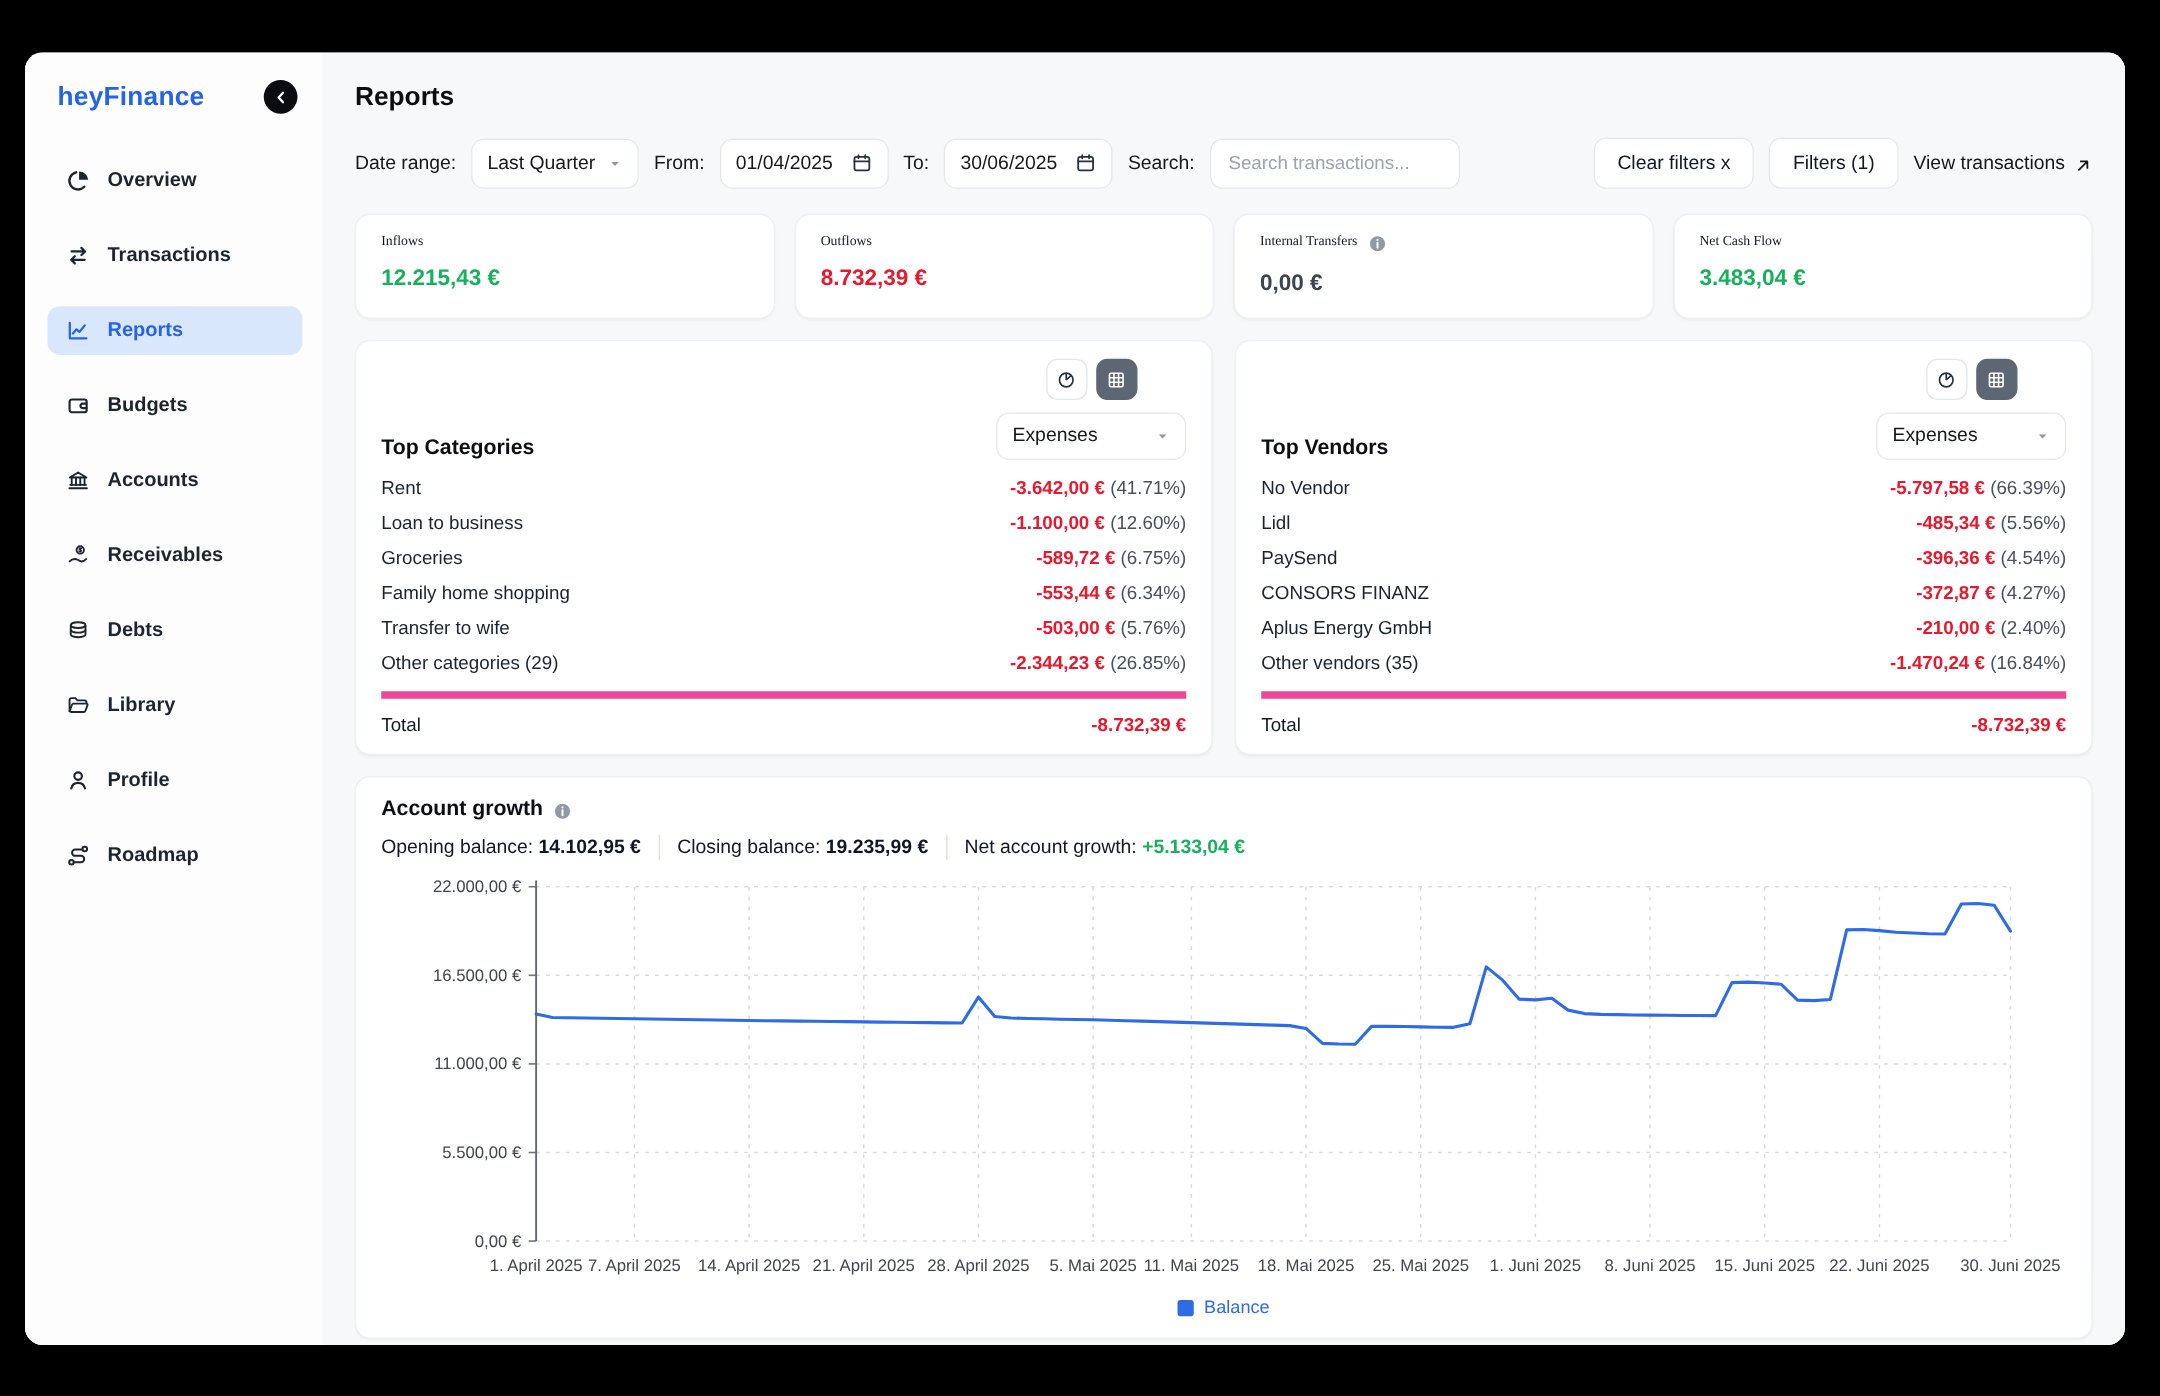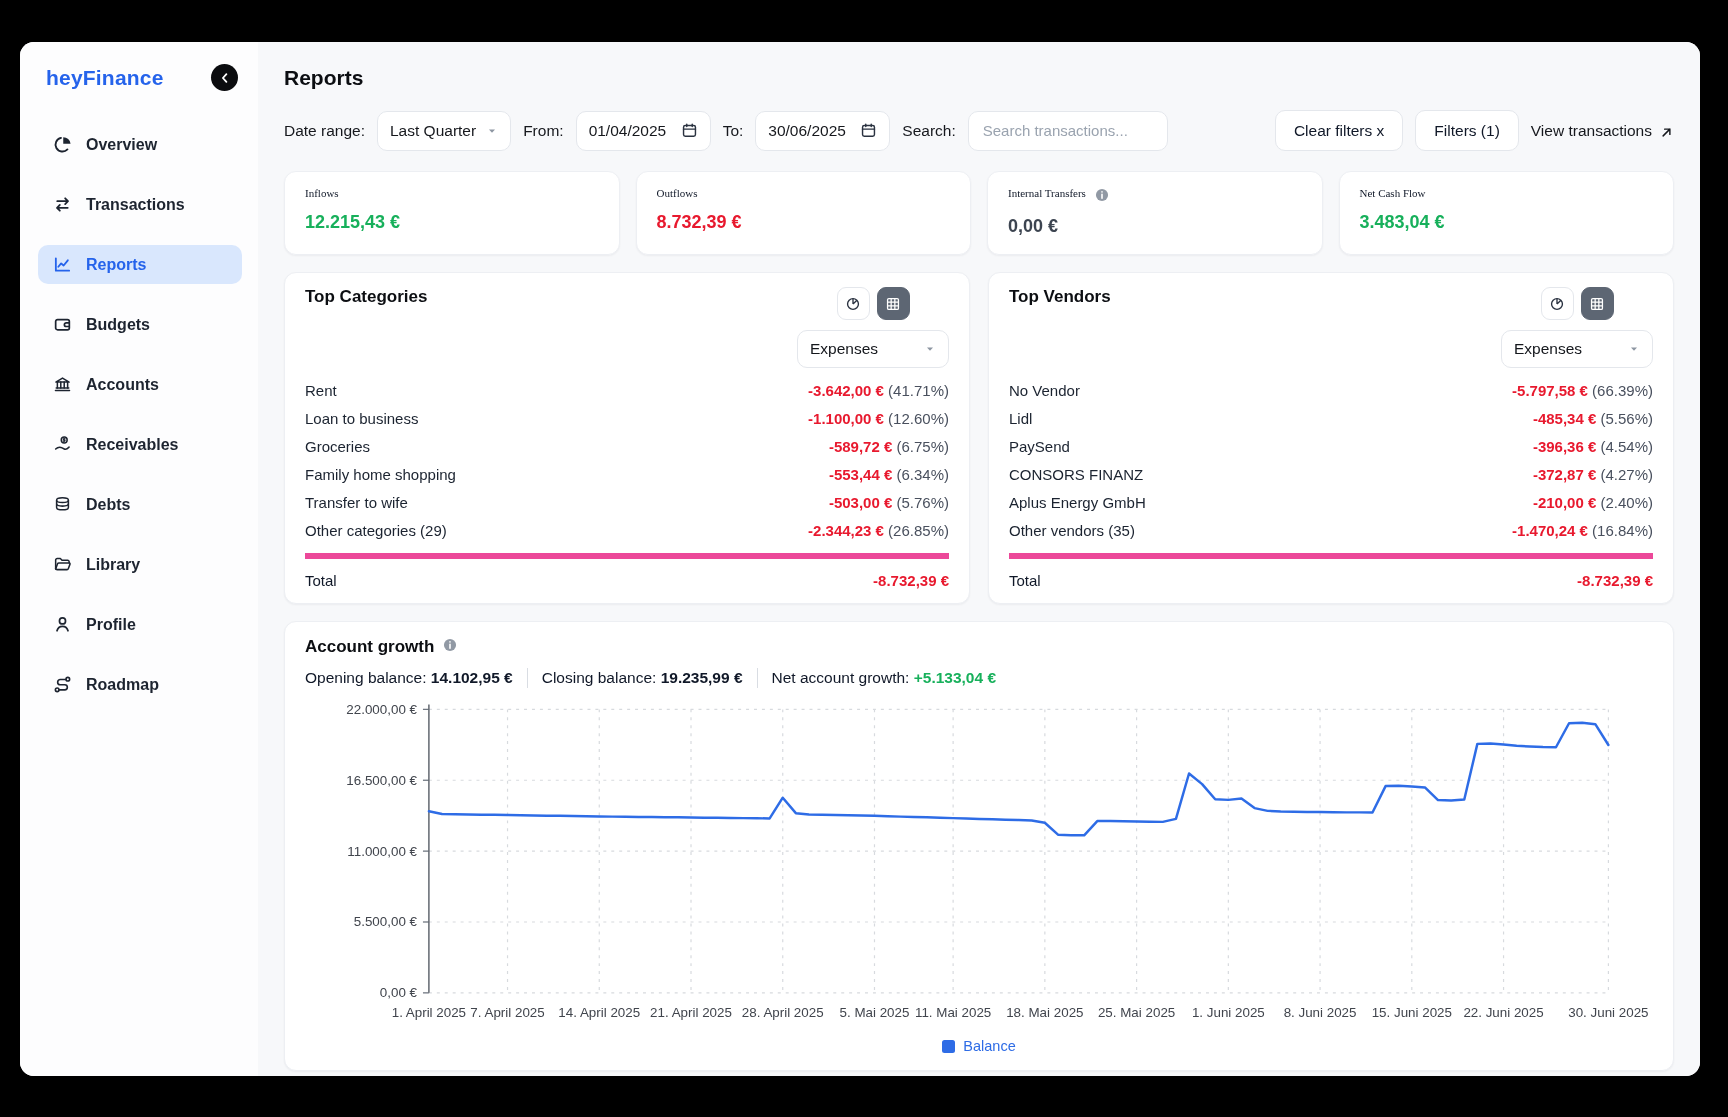--- a/index.html
+++ b/index.html
@@ -39,36 +39,36 @@
   .summary-row { display:grid; grid-template-columns:repeat(4,1fr); gap:16px; margin-top:20px; }
   .sum-card { background:#fff; border:1px solid #edeff3; border-radius:12px; padding:15px 20px 17px; box-shadow:0 1px 2px rgba(16,24,40,.05); }
   .sum-label-row { display:flex; align-items:flex-start; gap:8px; font-size:11px; color:#101828;font-family:Liberation Serif, serif; }
   .sum-value { margin-top:13px; font-size:18px; font-weight:700; }
   .sum-value.positive { color:#17b05b; }
   .sum-value.negative { color:#e8192e; }
   .sum-value.neutral  { color:#3c4450; }
   
   .mid-row { display:grid; grid-template-columns:1fr 1fr; gap:18px; margin-top:17px; }
   .panel { background:#fff; border:1px solid #edeff3; border-radius:12px; padding:14px 20px 14px; box-shadow:0 1px 2px rgba(16,24,40,.05); }
-  .panel-head { display:flex; align-items:flex-start; justify-content:space-between; margin-bottom:8px; }
+  .panel-head { display:flex; align-items:flex-end; justify-content:space-between; margin-bottom:8px; }
   .panel-title { font-size:17px; font-weight:700; color:#0c0e12; }
   .panel-controls { display:flex; align-items:center; gap:10px;flex-direction:column; }
   .toggle-group { display:flex; gap:7px; }
   .toggle-btn { width:33px; height:33px; border-radius:9px; border:1px solid #e4e7ec; background:#fff; display:flex; align-items:center; justify-content:center; color:#2a3240; cursor:pointer; }
   .toggle-btn.selected { background:#5d6673; border-color:#5d6673; color:#fff; }
   .mini-select { height:38px; min-width:152px; justify-content:space-between; cursor:pointer; font-size:15.5px; }
   .t-row { display:flex; justify-content:space-between; align-items:baseline; padding:5.5px 0; font-size:15px; }
   .t-label { color:#1b2330; }
   .amount { color:#e8192e; font-weight:700; }
   .pct { color:#49505e; font-weight:400; }
   .total-row { display:flex; justify-content:space-between; margin-top:9px; padding-top:13px; border-top:6px solid #ec4899; font-size:15px; }
   .total-row .t-label { color:#101828; }
   
   .growth-panel { margin-top:17px; padding:15px 20px 10px; }
-  .growth-title-row { display:flex; align-items:flex-start; gap:8px; }
+  .growth-title-row { display:flex; align-items:flex-end; gap:8px; }
   .balances { display:flex; align-items:center; gap:14px; margin-top:11px; font-size:15.5px; color:#101828; }
   .balances b { font-weight:700; }
   .balances .vsep { width:1px; height:20px; background:#d9dde3; }
   .net-pos { color:#17b05b; font-weight:700; }
   .chart-wrap { margin-top:8px; }
   #growth-chart { width:100%; overflow:visible; display:block; }
   .legend { display:flex; align-items:center; justify-content:center; gap:8px; margin:4px 0 6px; }
   .legend-swatch { width:13px; height:13px; border-radius:2.5px; background:#2e6ce6; }
   .legend-label { color:#2e6ce6; font-size:14.5px; }
   .info-ic { display:flex; }

